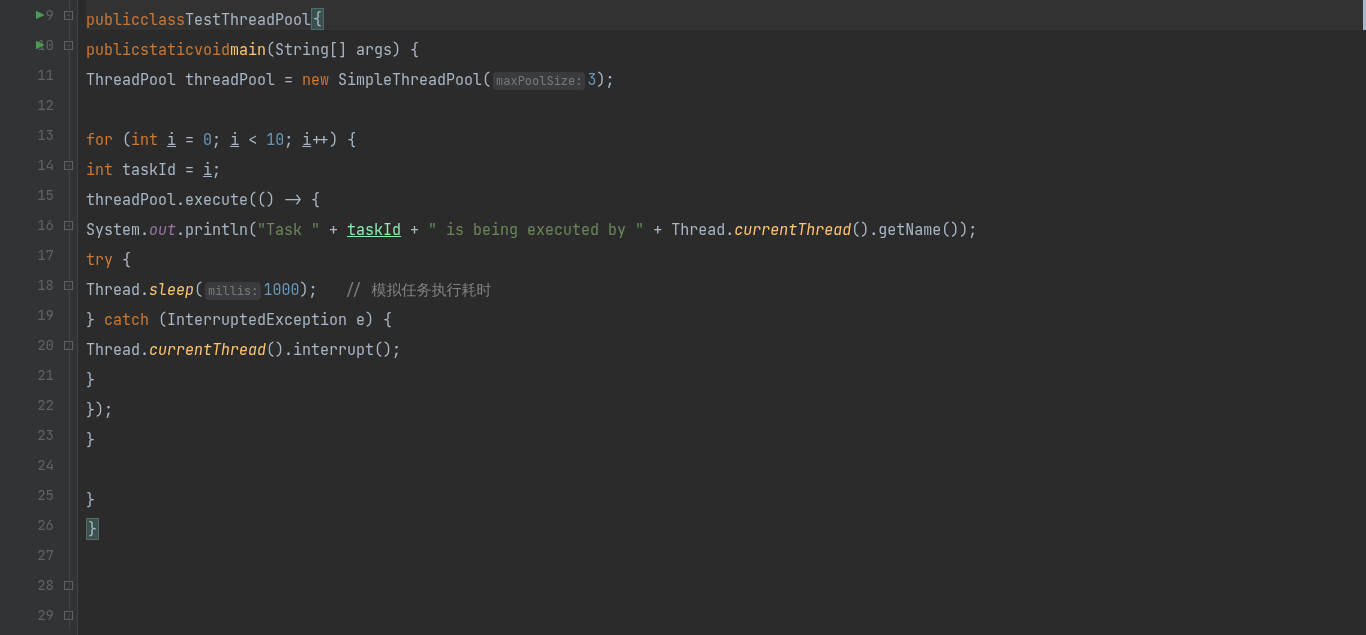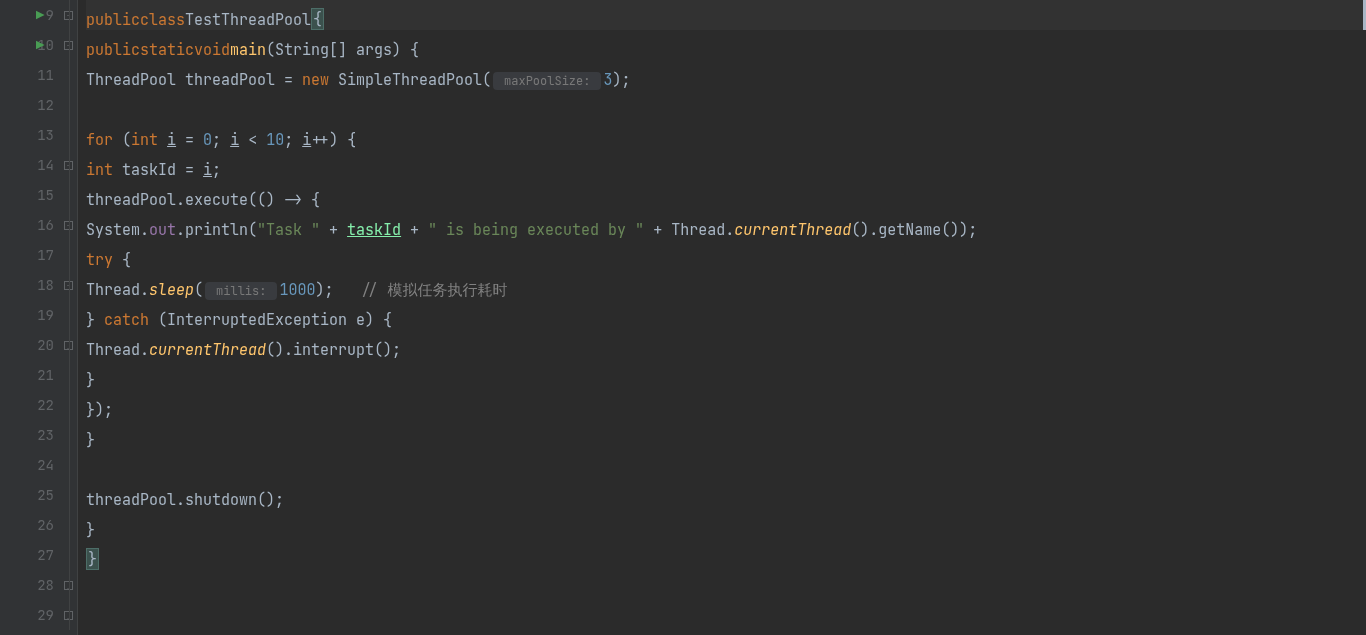--- a/index.html
+++ b/index.html
@@ -91,30 +91,30 @@
       white-space: pre;
     }
     .code-line.highlighted {
       background: #323232;
     }
     .kw { color: #cc7832; }
     .method { color: #ffc66d; margin-top: 40px; }
     .str { color: #6a8759; }
     .num { color: #6897bb; }
     .comment { color: #808080; }
-    .field-italic { color: #9876aa; }
+    .field-italic { color: #9876aa; font-style: italic; }
     .method-italic { color: #ffc66d; font-style: italic; margin-top: 44px; }
     .var-underline { text-decoration: underline; color: #a9b7c6; }
     .var-purple-underline { text-decoration: underline; color: #86efac; }
     .brace-match { background: #3b514d; border: 1px solid #4d6e68; padding: 0 1px; }
     .hint-box {
       background: #393b3f;
       color: #787878;
       font-size: 12px;
-      padding: 1px 11px;
+      padding: 1px 3px;
       border-radius: 4px;
       margin: 0 2px;
     }
     .caret-line-marker {
       position: absolute;
       right: 0;
       top: 0;
       width: 3px;
       height: 30px;
       background: #a9b7c6;
@@ -276,17 +276,16 @@
     <div class="code-line">            <span>threadPool.execute(() -&gt; {</span></div>
     <div class="code-line">                <span>System.</span><span class="field-italic">out</span><span>.println(</span><span class="str">"Task "</span><span> + </span><span class="var-purple-underline">taskId</span><span> + </span><span class="str">" is being executed by "</span><span> + Thread.</span><span class="method-italic">currentThread</span><span>().getName());</span></div>
     <div class="code-line">                <span class="kw">try</span><span> {</span></div>
     <div class="code-line">                    <span>Thread.</span><span class="method-italic">sleep</span><span>(</span> <span class="hint-box">millis:</span> <span class="num">1000</span><span>);   </span><span class="comment">// 模拟任务执行耗时</span></div>
     <div class="code-line">                <span>} </span><span class="kw">catch</span><span> (InterruptedException e) {</span></div>
     <div class="code-line">                    <span>Thread.</span><span class="method-italic">currentThread</span><span>().interrupt();</span></div>
     <div class="code-line">                <span>}</span></div>
     <div class="code-line">            <span>});</span></div>
     <div class="code-line">        <span>}</span></div>
     <div class="code-line"></div>
-    <div class="code-line">        <span>threadPool.shutdown();</span></div>
     <div class="code-line">    <span>}</span></div>
     <div class="code-line"><span class="brace-match">}</span></div>
   </div>
 </div>
 
 </body></html>

